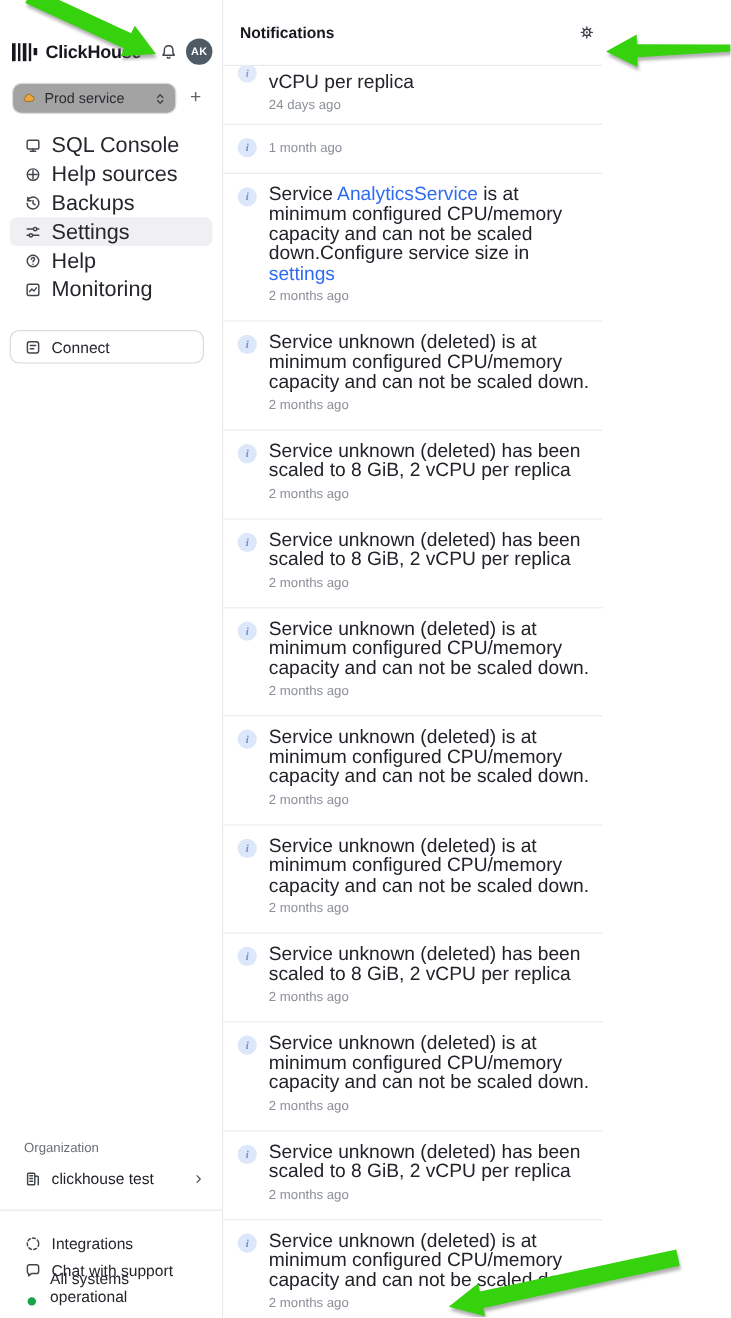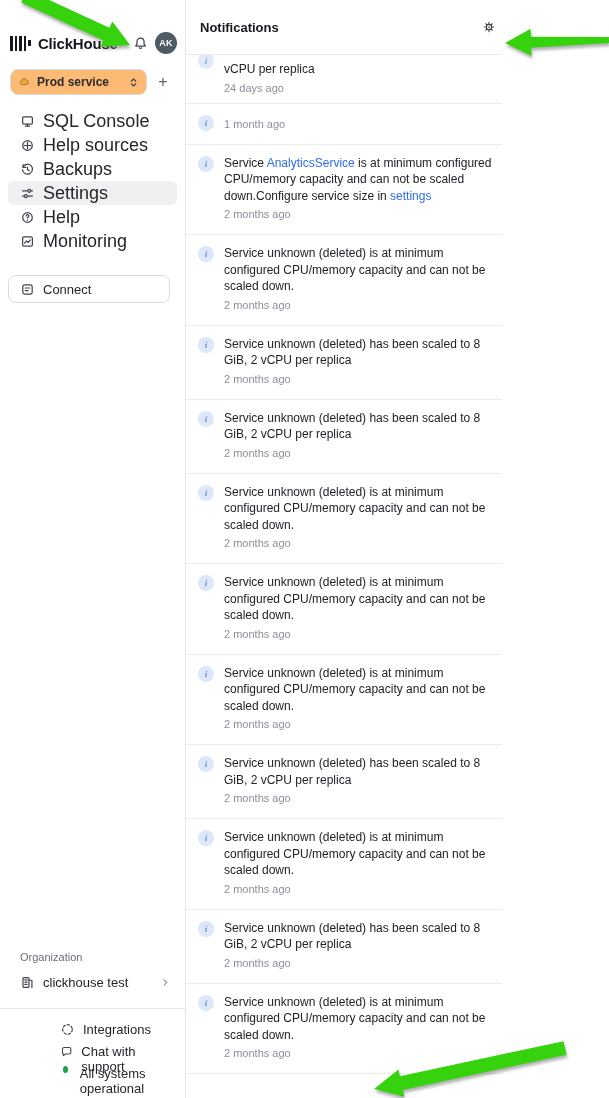--- a/index.html
+++ b/index.html
@@ -12,49 +12,49 @@
   .brand-row { display:flex; align-items:center; margin:32px 8px 0 10px; gap:7px; }
   .logo-mark { display:inline-flex; align-items:center; gap:2px; height:16px; }
   .logo-mark .bar { width:2.6px; height:15px; background:#17181d; display:inline-block; }
   .logo-mark .bar.short { height:6px; }
   .brand-name { font-size:15px; font-weight:700; color:#17181d; letter-spacing:-.2px; }
   .brand-spacer { flex:1; }
   .icon-btn { background:none; border:none; cursor:pointer; display:flex; align-items:center; justify-content:center; padding:0; }
   .avatar { width:22px; height:22px; border-radius:50%; background:var(--avatar-bg,#4e5a64); color:#fff; font-size:9px; font-weight:700; display:flex; align-items:center; justify-content:center; letter-spacing:.3px; }
 
   .service-row { display:flex; align-items:center; margin:15px 10px 0 10px; gap:4px; }
-  .service-select { flex:1; height:26px; border:1px solid #d8dade; border-radius:8px; background:#fdba74; display:flex; align-items:center; gap:6px; padding:0 7px; font-size:12px; color:#2a2c31; cursor:pointer;font-weight:bold; }
+  .service-select { flex:1; height:26px; border:1px solid #d8dade; border-radius:8px; background:#a3a3a3; display:flex; align-items:center; gap:6px; padding:0 7px; font-size:12px; color:#2a2c31; cursor:pointer; }
   .service-select .grow { flex:1; text-align:left; }
   .plus-btn { width:24px; height:26px; border:none; background:none; font-size:16px; color:#5f646c; cursor:pointer; line-height:1; }
 
   .nav { margin:14px 8px 0 8px; }
   .nav-item { height:24px; display:flex; align-items:center; gap:8px; padding:0 8px 0 12px; border-radius:6px; font-size:18px; color:#24262b; cursor:pointer; }
   .nav-item.active { background:var(--active-item-bg,#f0f0f2); }
   .nav-item svg { flex:0 0 auto; }
 
   .connect-btn { margin:22px 8px 0 8px; height:28px; width:162px; border:1px solid #d8dade; border-radius:8px; background:#fff; display:flex; align-items:center; gap:8px; padding:0 11px; font-size:13px; color:#24262b; cursor:pointer; font-family:inherit; }
 
   .sidebar-bottom { position:absolute; left:0; right:0; bottom:10px; }
   .org-label { font-size:11px; color:#6a6e76; margin:0 0 8px 20px; }
   .org-row { display:flex; align-items:center; gap:8px; padding:0 14px 0 20px; height:22px; font-size:13px; cursor:pointer;justify-content:space-between; }
   .org-row .grow { flex:1; }
   .bottom-divider { border-top:1px solid #e8e9ec; margin:15px 0 13px 0; }
-  .foot-item { display:flex; align-items:flex-start; gap:8px; padding:0 14px 0 20px; height:22px; font-size:13px; color:#24262b; cursor:pointer;margin-left:40px; }
+  .foot-item { display:flex; align-items:flex-end; gap:8px; padding:0 14px 0 20px; height:22px; font-size:13px; color:#24262b; cursor:pointer; }
   .status-dot { width:7px; height:7px; border-radius:50%; background:var(--status-green,#17a34a); margin:0 4px 0 3px; }
 
   
   .panel { position:absolute; left:186px; top:0; width:316px; background:#fff; }
   .panel-header { display:flex; align-items:center; justify-content:space-between; height:55px; border-bottom:1px solid #e9eaec; padding:0 6px 0 14px;gap:37px; }
   .panel-title { font-size:13px; font-weight:700; color:#17181d; }
   .notif-item { display:flex; align-items:flex-start; padding:10px 0 13px 0; border-bottom:1px solid #ebecee; overflow:hidden; cursor:pointer; }
   .notif-item.clipped { padding:6px 0 8px 0; }
   .info-icon { flex:0 0 16px; width:16px; height:16px; border-radius:50%; background:var(--info-icon-bg,#dde7fa); color:var(--info-icon-fg,#6e8bd6); font-size:9px; font-style:italic; font-weight:700; display:flex; align-items:center; justify-content:center; margin:1px 10px 0 12px; font-family:"Liberation Serif", serif; }
   .notif-item.clipped .info-icon { margin-top:-8px; opacity:.85; }
   .notif-body { flex:1; padding-right:10px; }
-  .notif-msg { font-size:12px; line-height:16.5px; color:#212329; }
+  .notif-msg { font-size:16px; line-height:16.5px; color:#212329; }
   .notif-msg .link { color:var(--link,#2f6bf2); cursor:pointer; }
   .notif-time { font-size:11px; line-height:14px; color:var(--timestamp,#8b8f98); margin-top:3px; }
 
   
   .arrows { position:absolute; left:0; top:0; width:609px; height:1098px; pointer-events:none; z-index:20; }
   .arrows polygon { fill:var(--arrow-green,#35d20d); filter:drop-shadow(1px 3px 1.5px rgba(100,100,100,.5)); }
 
   svg.icon { stroke:#40454c; fill:none; stroke-width:1.3; stroke-linecap:round; stroke-linejoin:round; }
 </style>
 </head>

